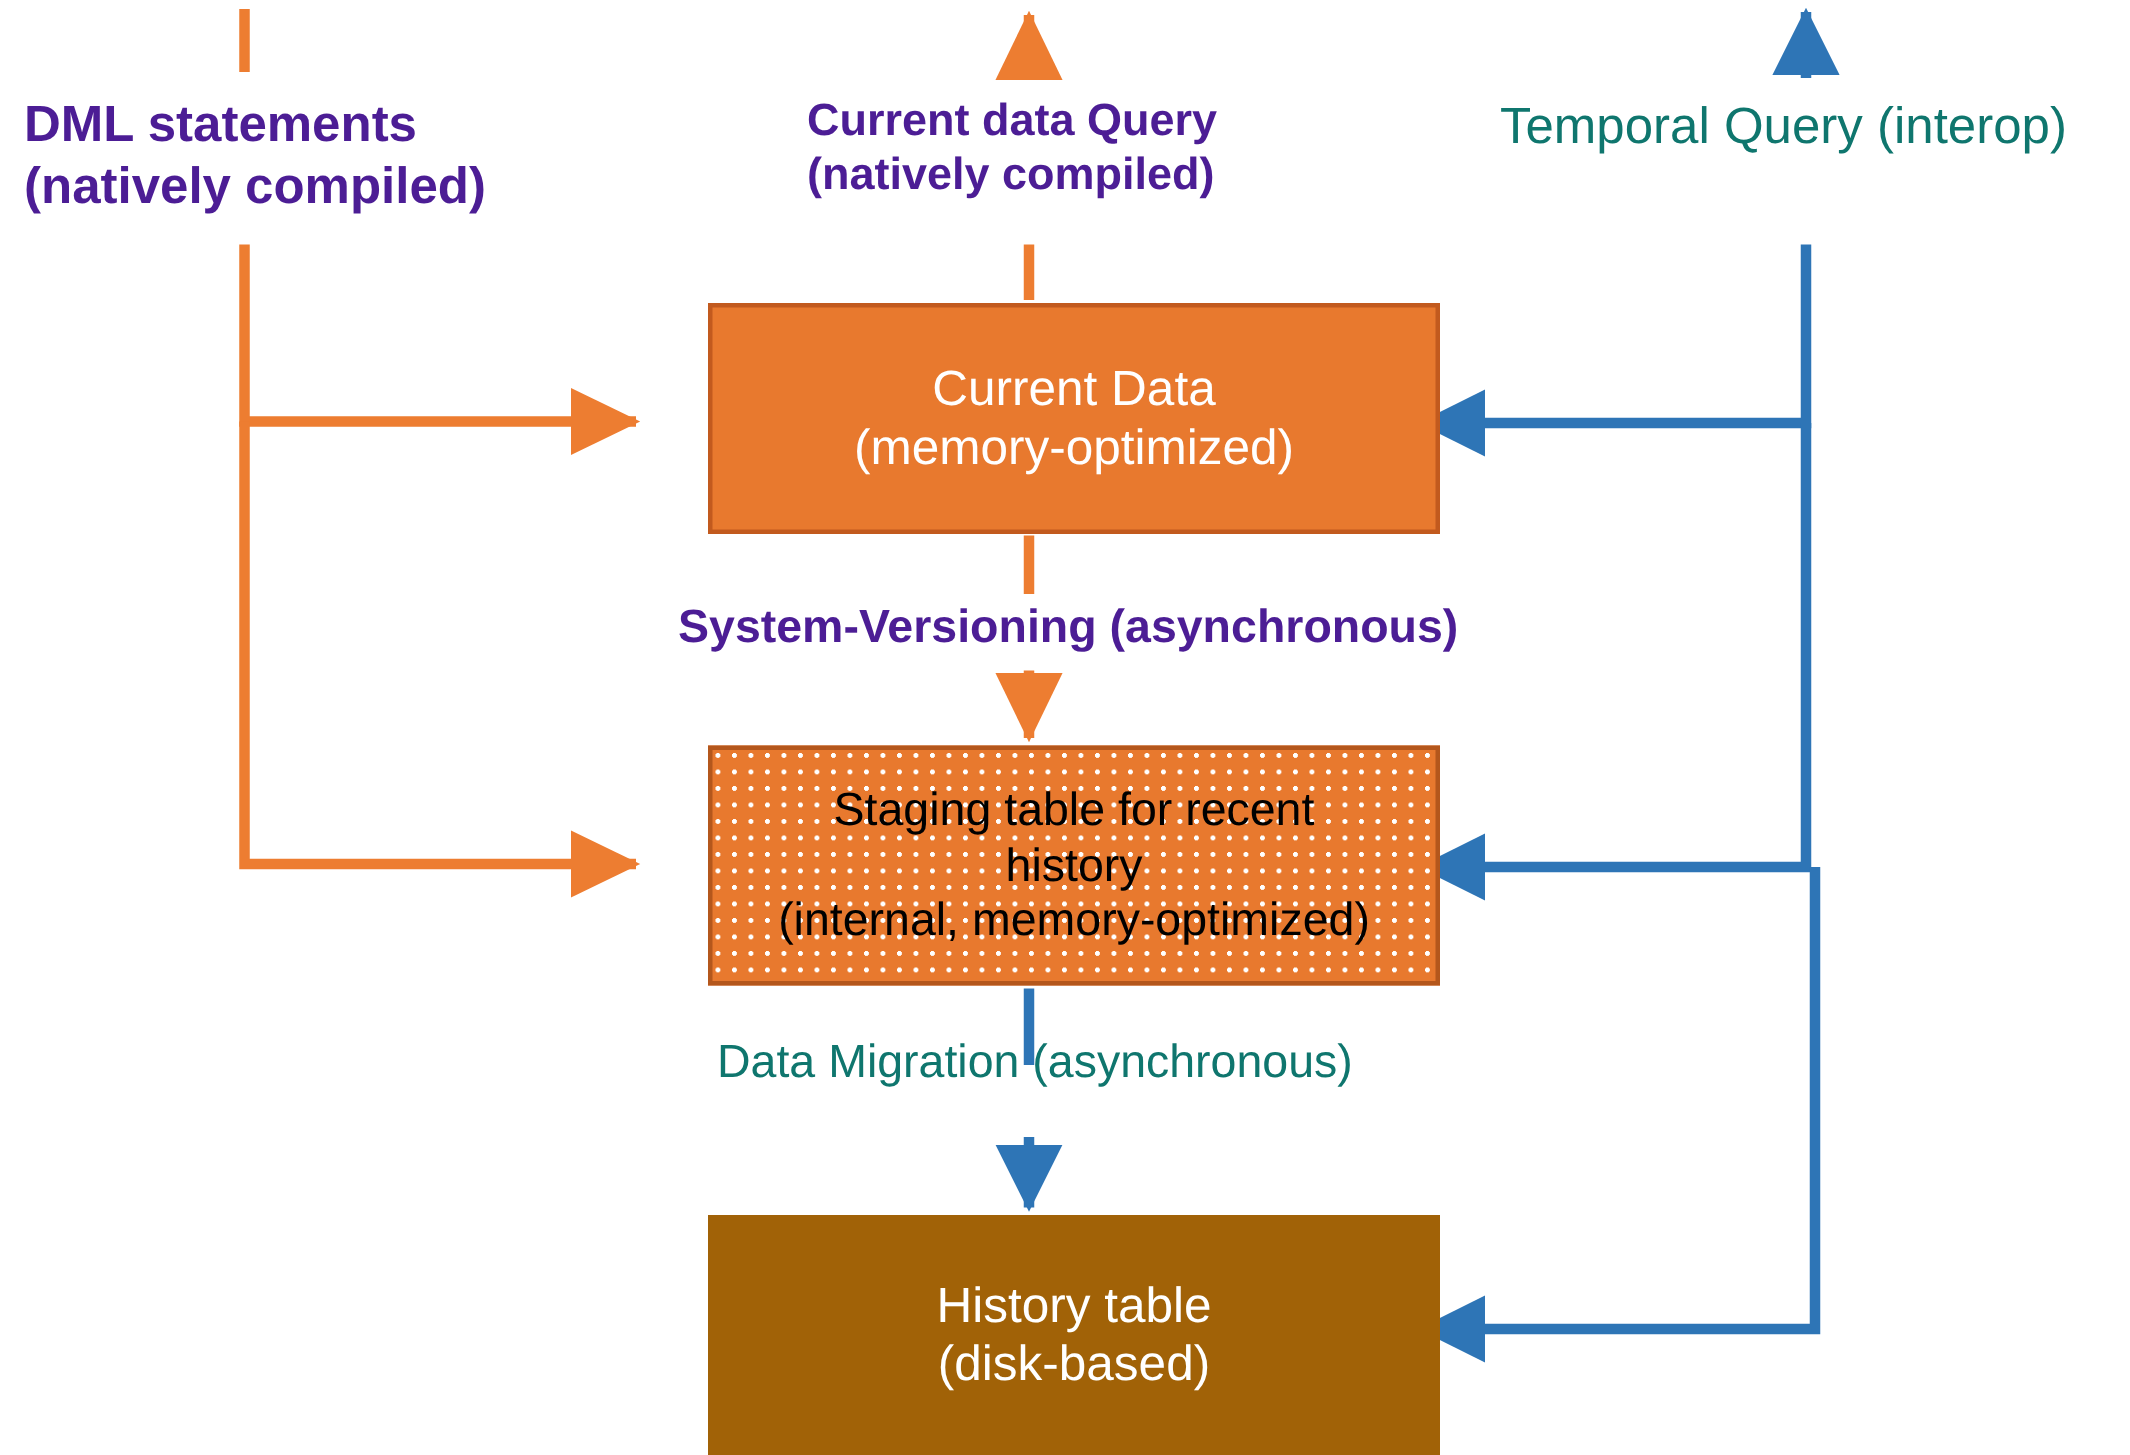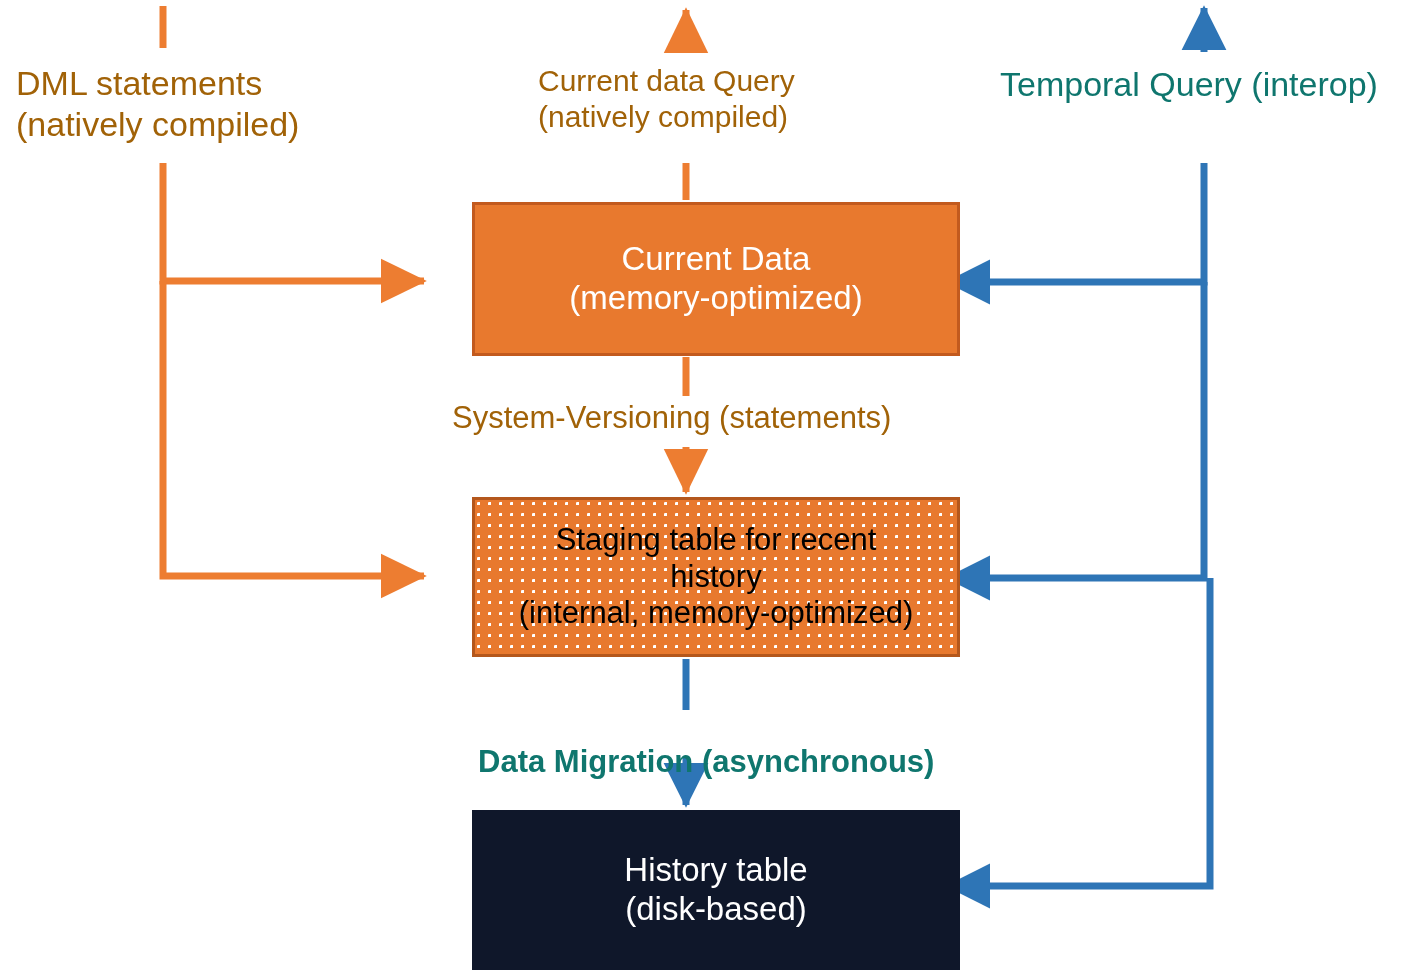--- a/index.html
+++ b/index.html
@@ -68,33 +68,33 @@
       radial-gradient(circle at 1.6px 1.6px, #ffffff 1.5px, rgba(255,255,255,0) 1.7px);
     background-size: 11px 11px;
     background-position: 2px 2px;
   }
 
   .node-history {
     left: 442px;
     top: 810px;
     width: 488px;
     height: 160px;
-    background: #0f172a;
+    background: #a16207;
     border: none;
     color: #ffffff;
     font-size: 33px;
   }
 
   
   .label {
     position: absolute;
     white-space: pre-line;
     line-height: 1.2;
   }
-  .label-orange { color: #a16207; }
+  .label-orange { color: #4c1d95; font-weight: bold; }
   .label-blue   { color: #0f766e; }
 
   .lbl-dml {
     left: 16px;
     top: 63px;
     font-size: 34px;
   }
   .lbl-current-query {
     left: 538px;
     top: 63px;
@@ -105,23 +105,22 @@
     top: 64px;
     font-size: 34px;
   }
   .lbl-system-versioning {
     left: 452px;
     top: 399px;
     font-size: 31px;
   }
   .lbl-data-migration {
     left: 478px;
-    top: 743px;
+    top: 689px;
     font-size: 31px;
-    font-weight: bold;
   }
 </style>
 </head>
 <body>
 
 <div id="canvas">
 
   <svg id="wires" viewBox="0 0 1420 970" width="1420" height="970" aria-hidden="true">
     <defs>
       <marker id="arrow-orange-right" markerWidth="7" markerHeight="7" refX="6.2" refY="3.5" orient="auto" markerUnits="strokeWidth">
@@ -199,17 +198,17 @@
   </div>
 
   <div class="label label-orange lbl-dml">DML statements
 (natively compiled)</div>
 
   <div class="label label-orange lbl-current-query">Current data Query
 (natively compiled)</div>
 
   <div class="label label-blue lbl-temporal-query">Temporal Query (interop)</div>
 
-  <div class="label label-orange lbl-system-versioning">System-Versioning (statements)</div>
+  <div class="label label-orange lbl-system-versioning">System-Versioning (asynchronous)</div>
 
   <div class="label label-blue lbl-data-migration">Data  Migration (asynchronous)</div>
 
 </div>
 
 </body></html>

